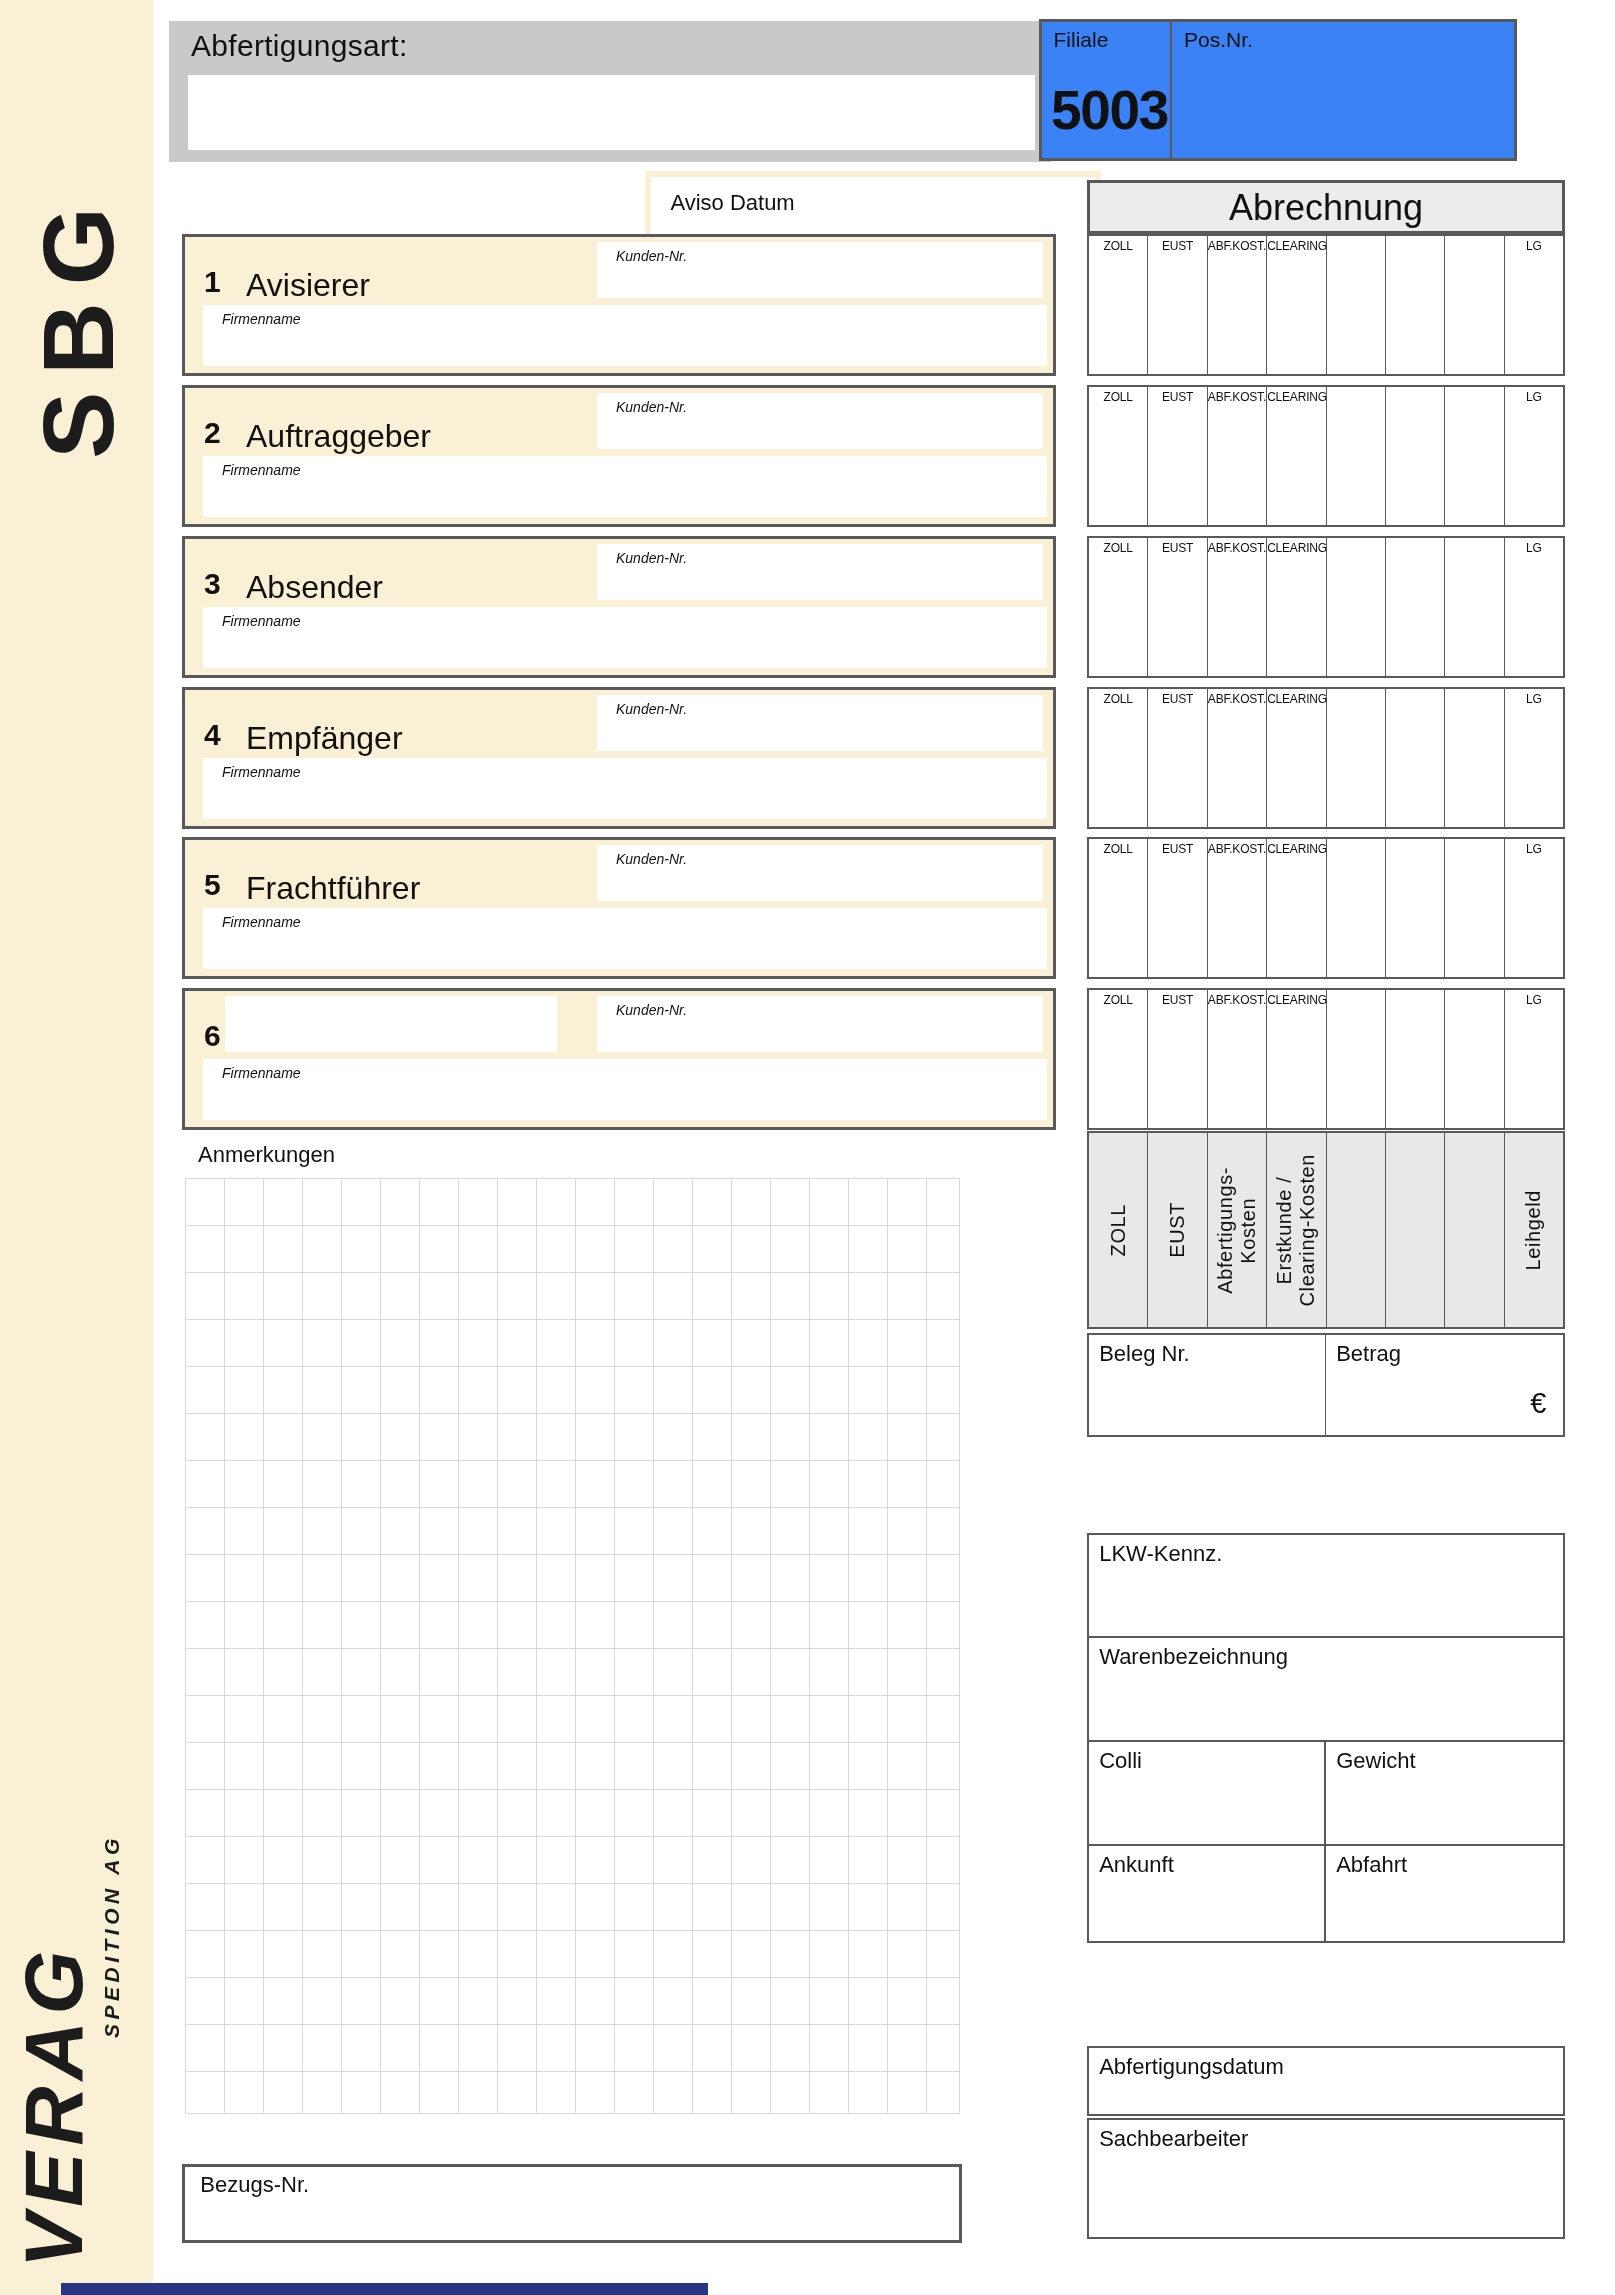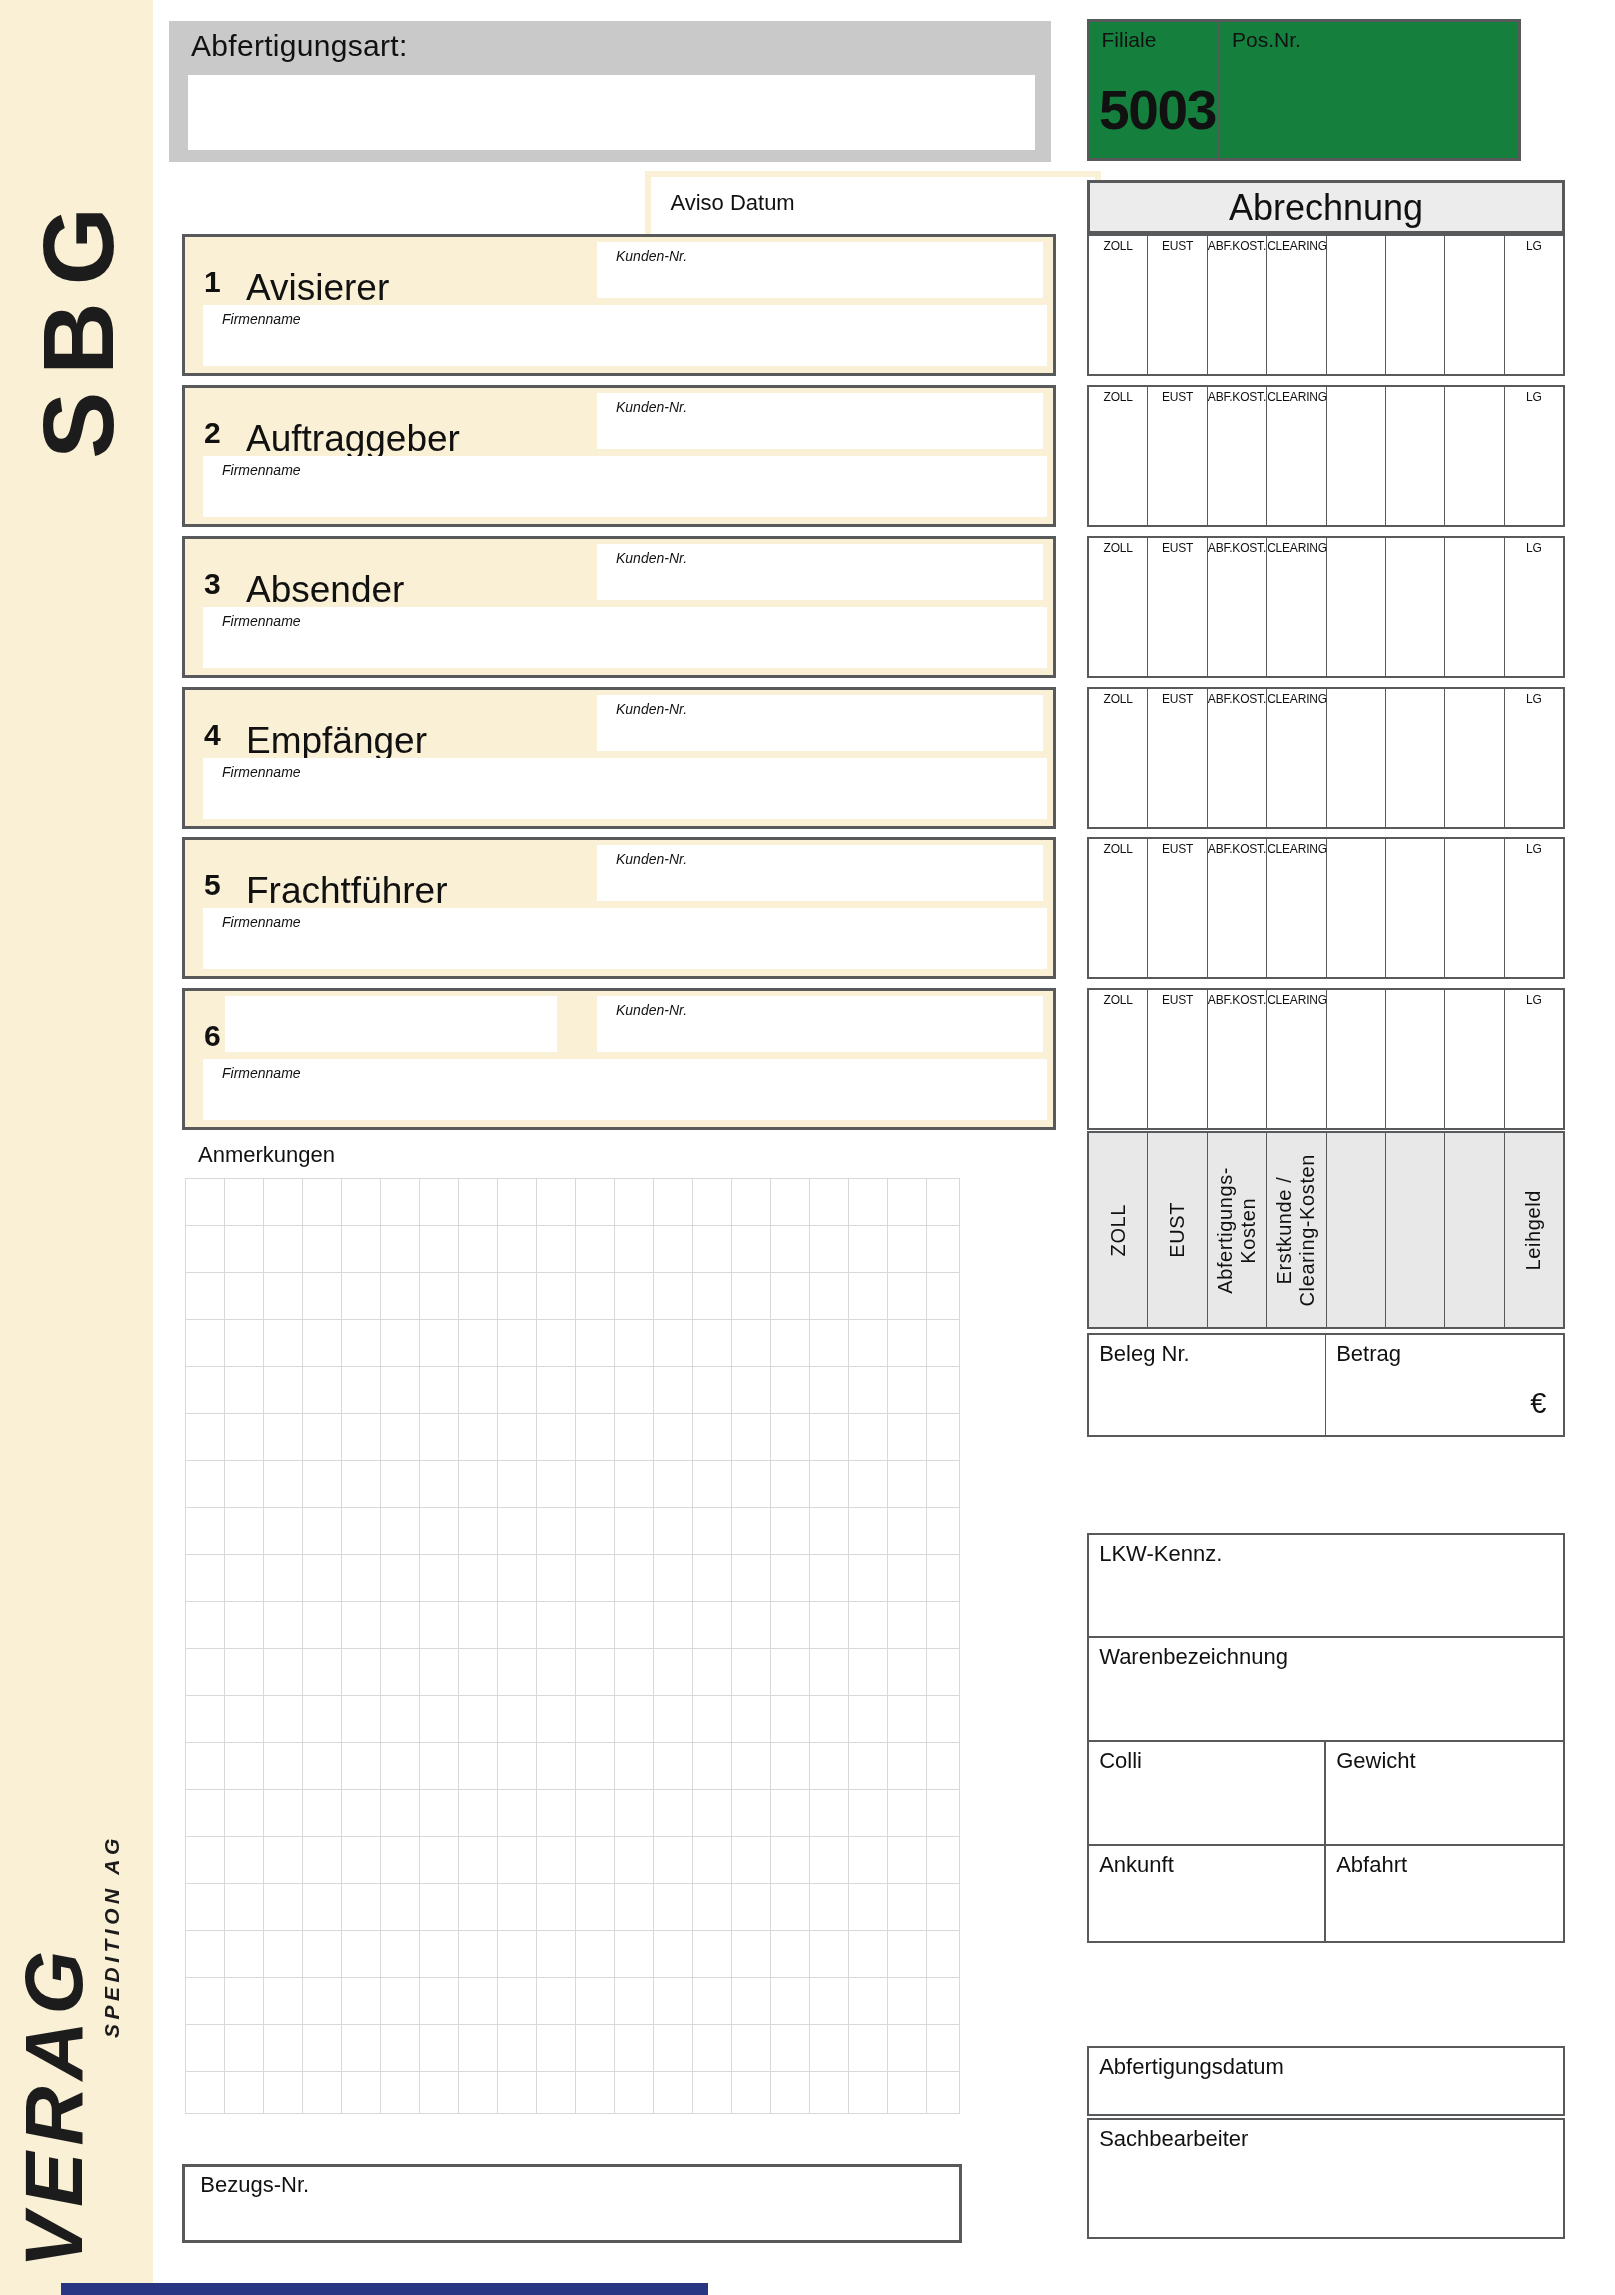--- a/index.html
+++ b/index.html
@@ -18,35 +18,35 @@
   .logo-sbg { left:14px; top:50px; width:128px; height:409px; line-height:128px;
               font-size:101px; font-weight:900; letter-spacing:16.6px; }
   .logo-verag { left:6.4px; top:1769px; width:96px; height:499px; line-height:96px;
                 font-size:82px; font-weight:900; font-style:italic; letter-spacing:6.4px; }
   .logo-sub { left:93px; top:1763px; width:37px; height:275px; line-height:37px;
               font-size:21px; font-weight:700; font-style:italic; letter-spacing:4.5px; }
   
   .abf-art { position:absolute; left:169px; top:21px; width:882px; height:141px; background:#C9C9C9; }
   .abf-art-label { position:absolute; left:22px; top:7.7px; font-size:30px; letter-spacing:0.3px; }
   .abf-art-input { position:absolute; left:19px; top:54px; width:847px; height:75px; background:#fff; }
-  .filiale-box { position:absolute; left:1087px; top:19px; width:434px; height:142px;
-                 background:#15803d; border:3.2px solid #58595B; }
+  .filiale-box { position:absolute; left:1039px; top:19px; width:478px; height:142px;
+                 background:#3b82f6; border:3.2px solid #58595B; }
   .filiale-divider { position:absolute; left:128px; top:0; width:1.9px; height:100%; background:#58595B; }
   .filiale-label { position:absolute; left:11.5px; top:6.4px; font-size:21px; }
   .filiale-number { position:absolute; left:9px; top:56px; font-size:55px; font-weight:700; letter-spacing:-1.3px; }
   .posnr-label { position:absolute; left:142px; top:6.4px; font-size:21px; }
   
   .aviso-box { position:absolute; left:598px; top:171px; width:456px; height:65px; background:#FAF0D5;margin-left:47px; }
   .aviso-inner { position:absolute; left:6.4px; top:6.4px; right:6.4px; bottom:0; background:#fff; }
   .aviso-label { position:absolute; left:19px; top:12.8px; font-size:22px; }
   
   .sec { position:absolute; left:182px; width:874px; height:142px;
          background:#FAF0D5; border:3.2px solid #58595B; }
   .sec-num { position:absolute; left:19px; top:28px; font-size:30px; font-weight:700; }
-  .sec-title { position:absolute; left:61px; top:30px; font-size:37px; }
+  .sec-title { position:absolute; left:61px; top:30px; font-size:32px; }
   .sec-role-box { position:absolute; left:40px; top:5.1px; width:332px; height:56px; background:#fff; }
   .kunden-box { position:absolute; left:412px; top:5.1px; width:446px; height:56px; background:#fff; }
   .firma-box { position:absolute; left:18px; top:68px; width:844px; height:61px; background:#fff; }
   .field-label { position:absolute; left:19px; top:6px; font-size:14px;font-style:italic; }
   
   .abr-header { position:absolute; left:1087px; top:180px; width:478px; height:54px;
                 background:#ECECEC; border:3.2px solid #58595B; text-align:center; }
   .abr-header span { font-size:36px; line-height:49px; }
   .abr-row { position:absolute; left:1087px; width:478px; height:142px;
              background:#fff; border:2.6px solid #58595B; display:flex; }

